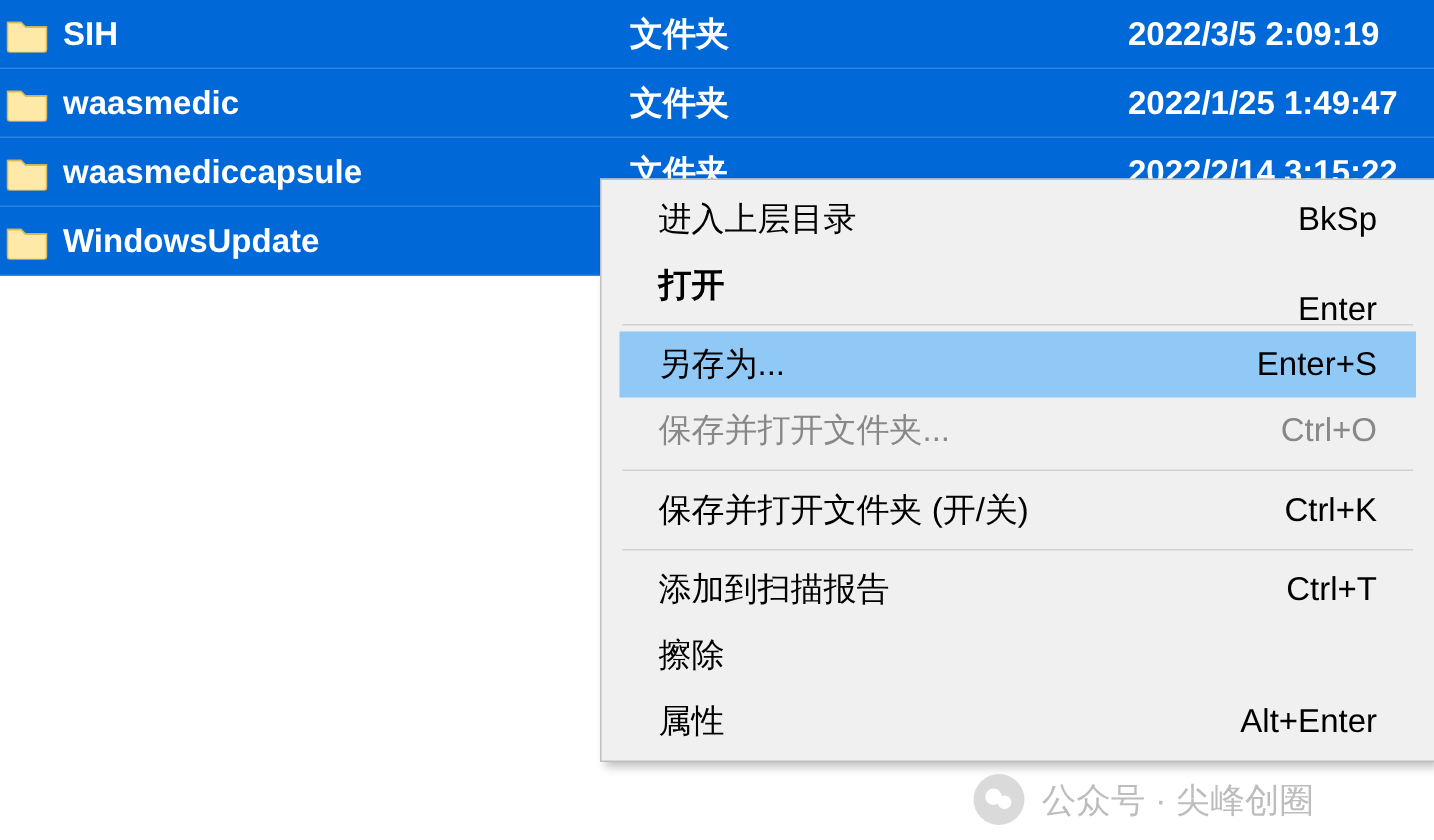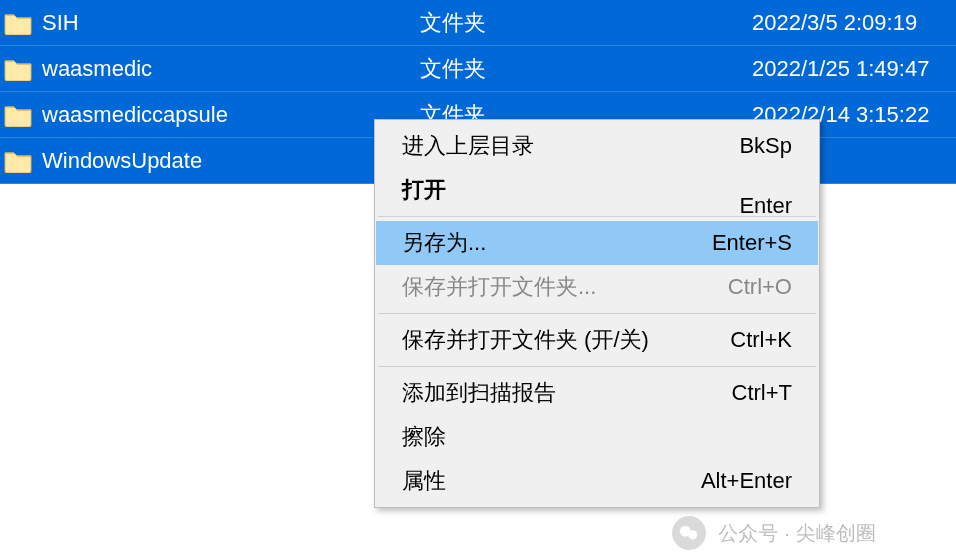--- a/index.html
+++ b/index.html
@@ -7,39 +7,40 @@
 
   .file-list { width: 100%; }
   .file-row {
     display: flex;
     align-items: center;
     height: 46px;
     background: #0168d7;
     color: #ffffff;
     border-bottom: 1px solid #2c84de;
     padding: 0 4px;
+    font-weight: bold;
   }
   .file-row .folder-icon {
     width: 28px; height: 24px; margin-right: 10px; flex: 0 0 28px;
     display: inline-block;
   }
   .file-row .folder-icon svg { display: block; }
   .col-name { flex: 0 0 378px; white-space: nowrap; overflow: hidden; }
   .col-type { flex: 0 0 332px; white-space: nowrap; }
   .col-date { flex: 1; white-space: nowrap; }
 
   .context-menu {
     position: absolute;
-    left: 374px;
+    left: 400px;
     top: 119px;
-    width: 446px;
+    width: 557px;
     background: #f0f0f0;
     border: 1px solid #bfbfbf;
     box-shadow: 3px 3px 6px rgba(0,0,0,0.25);
-    padding: 4px 1px;
+    padding: 4px 12px;
     z-index: 10;
     color: #000000;
   }
   .menu-item {
     display: flex;
     align-items: center;
     justify-content: space-between;
     height: 44px;
     padding: 0 26px;
   }
@@ -56,21 +57,21 @@
   }
 
   .watermark {
     position: absolute;
     right: 80px;
     bottom: 10px;
     display: flex;
     align-items: center;
     color: #888888;
     opacity: 0.55;
-    font-size: 20px;
+    font-size: 23px;
     z-index: 20;
     pointer-events: none;
   }
   .watermark .wm-icon {
     width: 34px; height: 34px; border-radius: 50%;
     background: #bdbdbd; margin-right: 12px;
     display: flex; align-items: center; justify-content: center;
   }
   .watermark .wm-icon svg { width: 22px; height: 22px; }
 </style>

